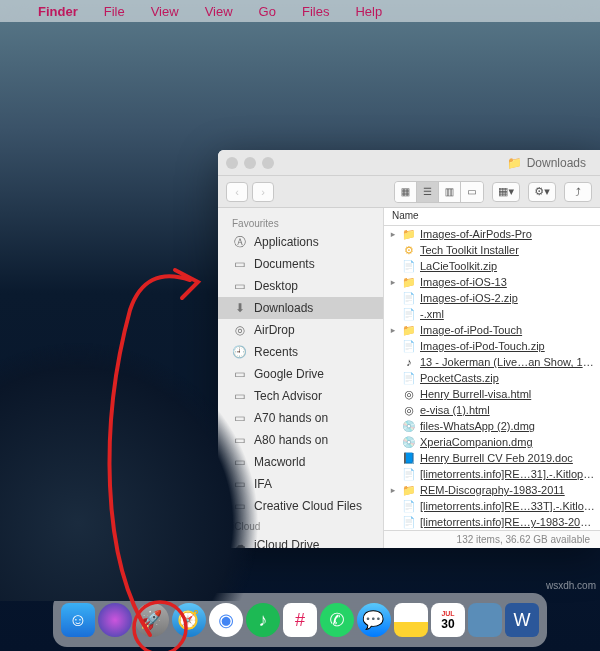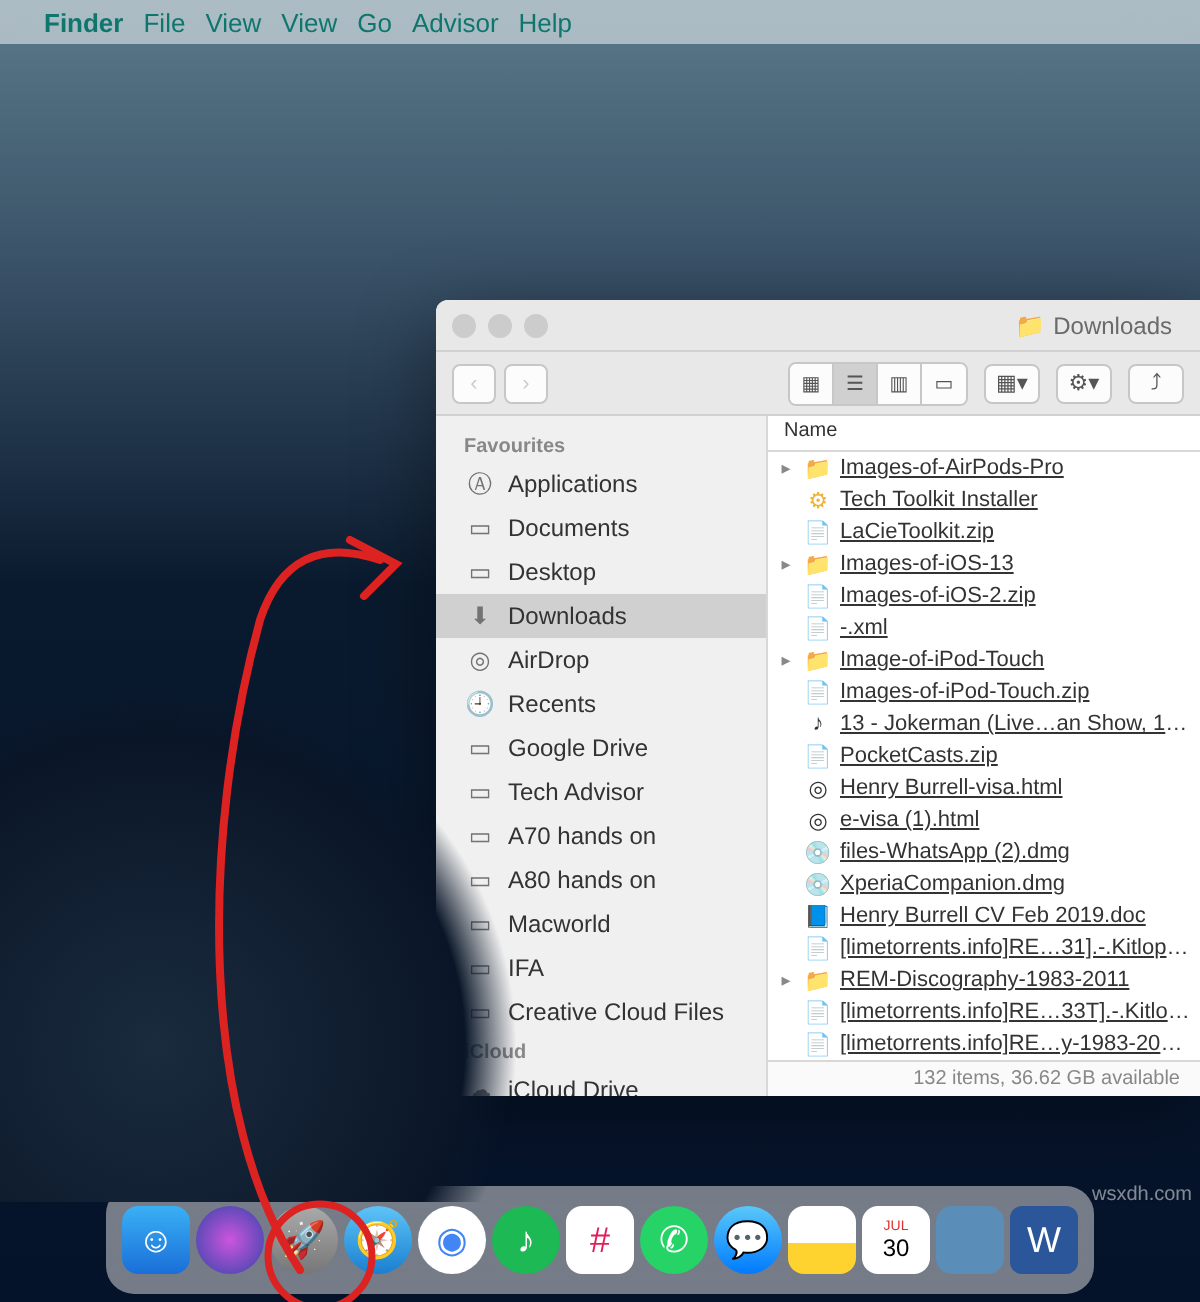--- a/index.html
+++ b/index.html
@@ -1,19 +1,19 @@
 <!DOCTYPE html>
 <html><head>
 <meta charset="utf-8">
 <style>
 * { margin: 0; padding: 0; box-sizing: border-box; font-family: -apple-system, "Helvetica Neue", Arial, sans-serif; }
 body { width: 600px; height: 651px; background: linear-gradient(180deg, #5a7a8a 0%, #3a5268 20%, #0a1a2e 45%, #05132a 100%); position: relative; overflow: hidden; }
 
 
-.menubar { height: 22px; background: rgba(255,255,255,0.5); backdrop-filter: blur(20px); display: flex; align-items: center; padding: 0 12px; font-size: 13px; color: #0f766e; gap: 10px; }
+.menubar { height: 22px; background: rgba(255,255,255,0.5); backdrop-filter: blur(20px); display: flex; align-items: center; padding: 0 12px; font-size: 13px; color: #be185d; gap: 26px; }
 .menubar .apple { font-size: 14px; }
 .menubar .app { font-weight: 600; }
 
 
 body::after { content:""; position:absolute; left:0; bottom:50px; width:260px; height:260px; background: radial-gradient(ellipse at 30% 70%, #1a2b3e 0%, #0a1628 60%, transparent 70%); z-index:0; }
 
 
 .win { position: absolute; left: 218px; top: 150px; width: 382px; height: 398px; background: #fff; border-radius: 6px 0 0 6px; box-shadow: 0 10px 40px rgba(0,0,0,.4); display: flex; flex-direction: column; overflow: hidden; }
 .titlebar { height: 26px; background: #e8e8e8; border-bottom: 1px solid #d0d0d0; display: flex; align-items: center; padding: 0 8px; gap: 6px; font-size: 12px; color: #555; }
 .tlight { width: 12px; height: 12px; border-radius: 50%; background: #ccc; }
@@ -23,21 +23,21 @@
 .navbtn.dis { color: #ccc; }
 .toolbar .spacer { flex: 1; }
 .viewseg { display: flex; border: 1px solid #c7c7c7; border-radius: 4px; overflow: hidden; }
 .viewseg .seg { width: 22px; height: 20px; background: #fcfcfc; display: flex; align-items: center; justify-content: center; font-size: 10px; color: #555; border-right: 1px solid #c7c7c7; }
 .viewseg .seg:last-child { border-right: none; }
 .viewseg .seg.active { background: #d0d0d0; }
 .tbtn { width: 28px; height: 20px; border: 1px solid #c7c7c7; background: #fcfcfc; border-radius: 4px; display:flex; align-items:center; justify-content:center; font-size:11px; color:#555; margin-left:4px; }
 
 .winbody { flex: 1; display: flex; overflow: hidden; }
 .sidebar { width: 166px; background: #f0f0f0; border-right: 1px solid #d8d8d8; overflow-y: auto; padding: 6px 0; font-size: 12px; }
-.shead { color: #888; font-size: 10px; padding: 4px 14px 2px; text-transform: none; font-weight:700; }
+.shead { color: #888; font-size: 10px; padding: 4px 14px 2px; text-transform: none; font-weight:400; }
 .sitem { display: flex; align-items: center; gap: 6px; padding: 3px 14px; color: #333; cursor: default; }
 .sitem.active { background: #d0d0d0; }
 .sitem .ic { width: 16px; height: 16px; display: flex; align-items: center; justify-content: center; font-size: 12px; color: #737373; }
 
 .content { flex: 1; display: flex; flex-direction: column; overflow: hidden; }
 .colhead { height: 18px; border-bottom: 1px solid #d8d8d8; font-size: 10px; color: #333; padding: 2px 8px; background:#fff; }
 .filelist { flex: 1; overflow: hidden; background: #fff; }
 .row { display: flex; align-items: center; height: 16px; padding: 0 4px; font-size: 11px; color: #333; gap: 4px; }
 .row .disc { width: 10px; text-align: center; color: #888; font-size: 9px; }
 .row .fic { width: 14px; height: 14px; display:flex; align-items:center; justify-content:center; font-size:11px; }
@@ -54,42 +54,42 @@
 .dockitem.finder { background: linear-gradient(#3ab0f5,#1a6fd8); }
 .dockitem.siri { background: radial-gradient(#cc55dd,#3344aa); border-radius:50%; }
 .dockitem.launch { background: linear-gradient(#aaa,#777); border-radius:50%; }
 .dockitem.safari { background: linear-gradient(#5ec4f7,#1a7fd0); border-radius:50%; }
 .dockitem.chrome { background:#fff; border-radius:50%; }
 .dockitem.spotify { background:#1db954; border-radius:50%; }
 .dockitem.slack { background:#fff; }
 .dockitem.whatsapp { background:#25d366; border-radius:50%; }
 .dockitem.messages { background: linear-gradient(#5ac8fa,#007aff); border-radius:50%; }
 .dockitem.notes { background: linear-gradient(#fff 55%,#fed330 55%); }
-.dockitem.cal { background:#fff; color:#000; font-size:12px; font-weight:400; flex-direction:column; }
+.dockitem.cal { background:#fff; color:#000; font-size:12px; font-weight:700; flex-direction:column; }
 .dockitem.cal .m { font-size:7px; color:#e03030; }
 .dockitem.editor { background:#5a8db8; }
 .dockitem.word { background:#2b579a; border-radius:6px; }
 
 
 .marks { position:absolute; left:0; top:0; width:600px; height:651px; pointer-events:none; z-index:5; }
 .marks svg { width:100%; height:100%; }
 
-.watermark { position:absolute; right:4px; bottom:48px; font-size:10px; color:rgba(255,255,255,.5); z-index:2; }
+.watermark { position:absolute; right:4px; bottom:60px; font-size:10px; color:rgba(255,255,255,.5); z-index:2; }
 </style>
 </head>
 <body>
 
 <div class="menubar">
   <span class="apple"></span>
   <span class="app">Finder</span>
   <span>File</span>
   <span>View</span>
   <span>View</span>
   <span>Go</span>
-  <span>Advisor</span>
+  <span>Files</span>
   <span>Help</span>
 </div>
 
 <div class="marks">
 <svg viewBox="0 0 600 651">
   <path d="M 150 635 C 100 560, 100 420, 130 310 C 140 280, 160 270, 190 280 M 175 270 L 198 282 L 182 298" stroke="#d22" stroke-width="4" fill="none" stroke-linecap="round"></path>
   <circle cx="160" cy="628" r="26" stroke="#d22" stroke-width="3.5" fill="none"></circle>
 </svg>
 </div>
 

